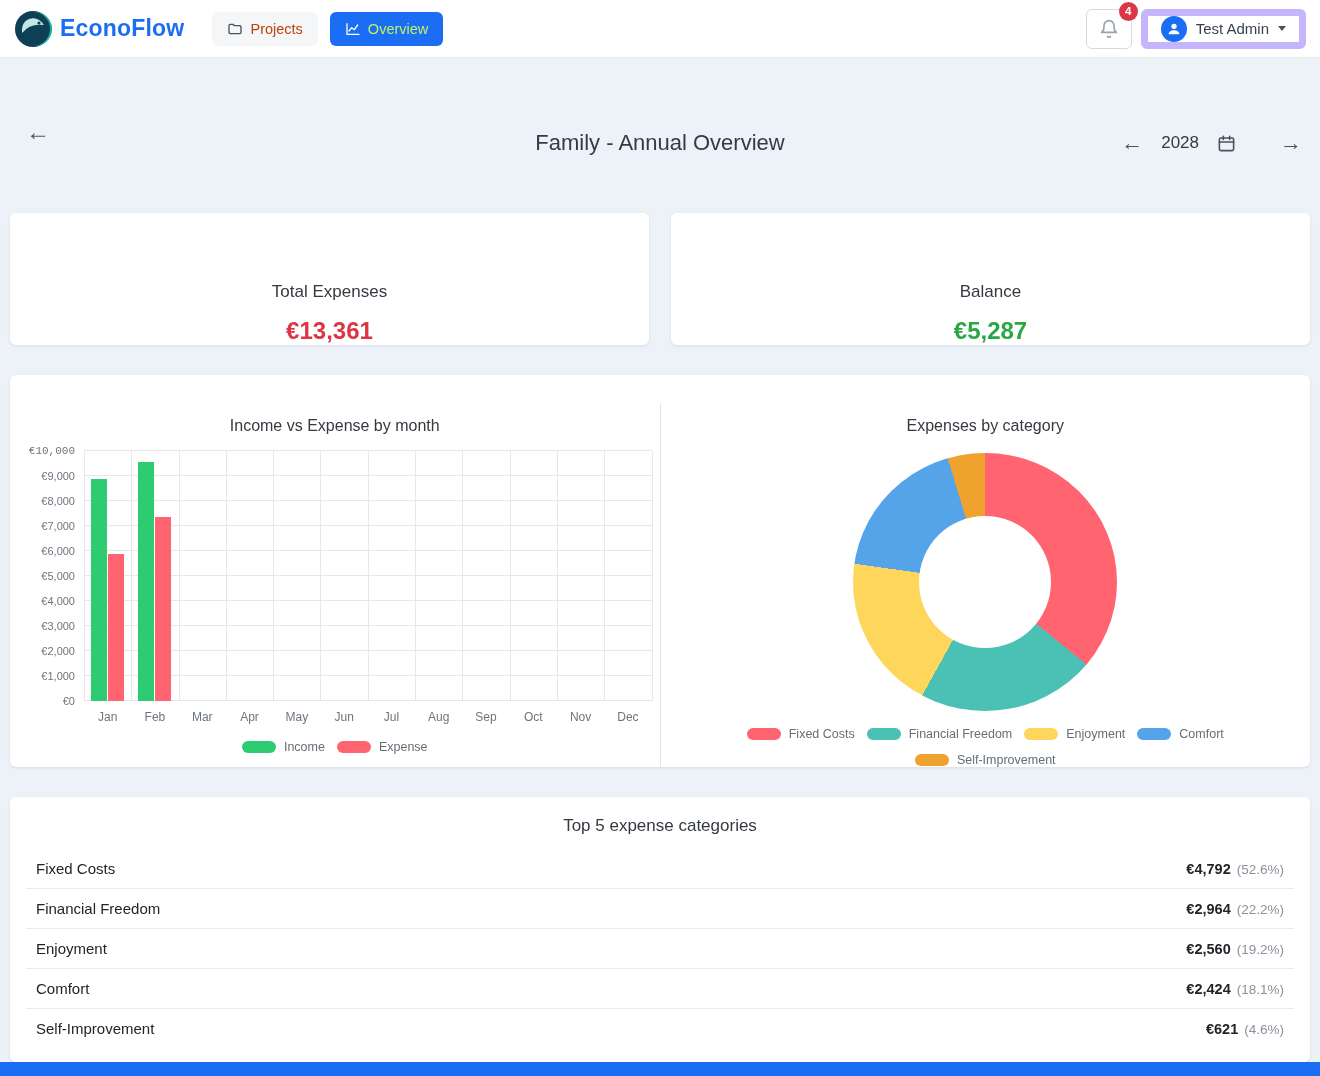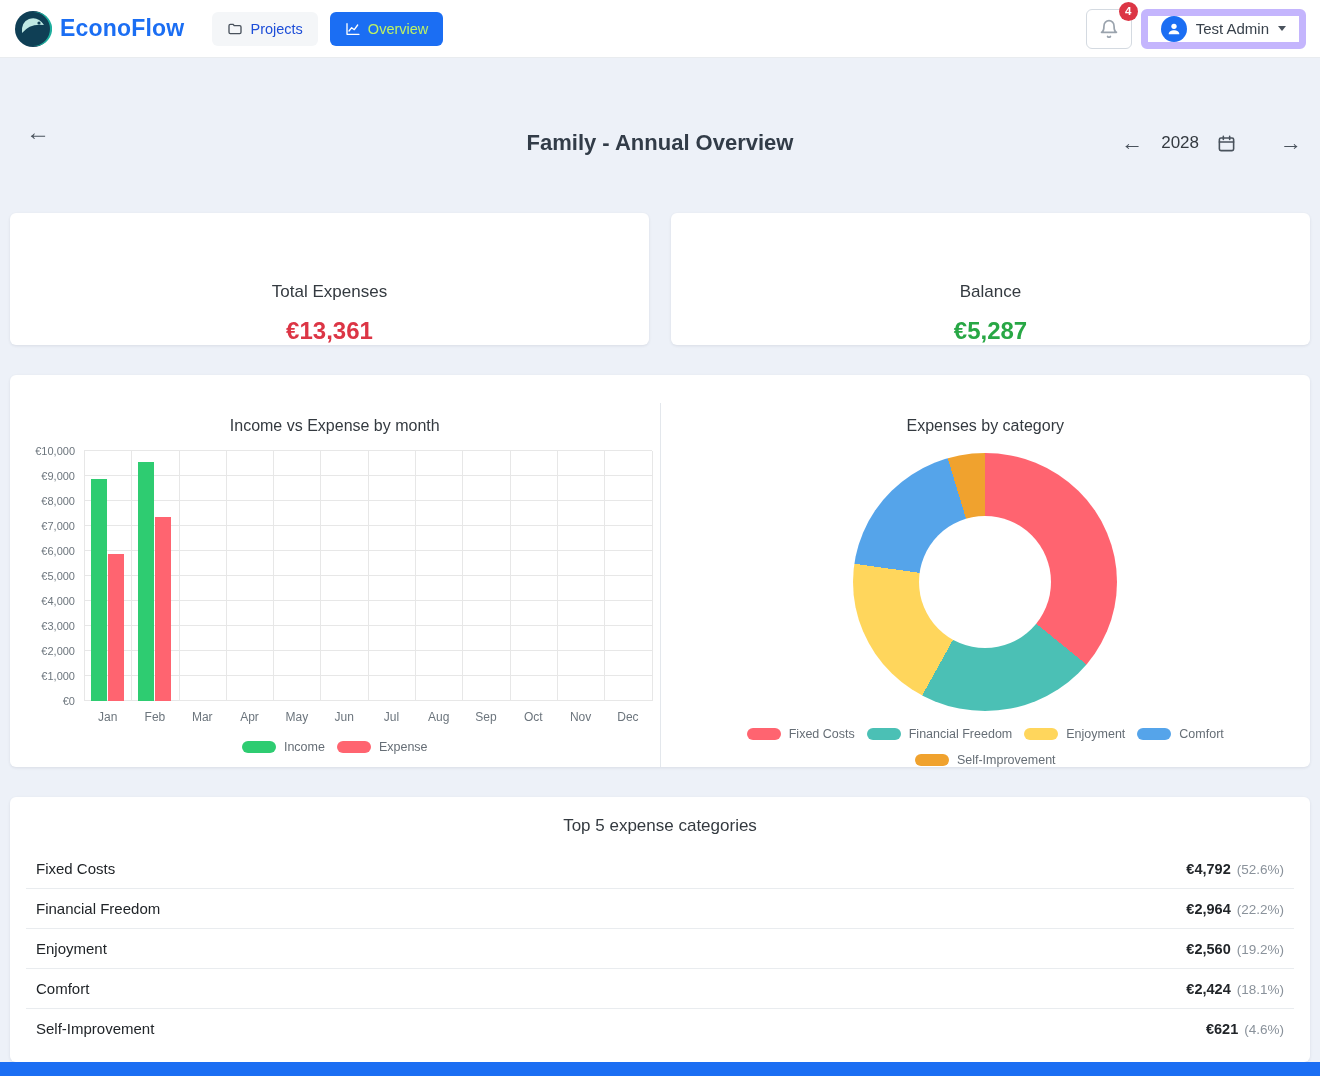--- a/index.html
+++ b/index.html
@@ -15,21 +15,21 @@
   
   .header {
     height:58px; background:#fff; border-bottom:1px solid #e9ecef;
     display:flex; align-items:center; padding:0 14px; flex:0 0 auto;
   }
   .brand { display:flex; align-items:center; gap:8px; margin-right:28px; cursor:pointer; }
   .brand-name { font-size:23px; font-weight:bold; color:#1b6ef3; letter-spacing:.2px; }
   .nav-btn {
     display:flex; align-items:center; gap:7px; border:none; cursor:pointer;
     font-family:inherit; font-size:14.5px; font-weight:500; border-radius:6px;
-    padding:9px 15px; margin-right:12px; background:#f4f6f8; color:#1d4ed8;
+    padding:9px 15px; margin-right:12px; background:#f4f6f8; color:#c2410c;
   }
   .nav-btn.active { background:#1b6ef3; color:#bef264; }
   .header-right { margin-left:auto; display:flex; align-items:center; gap:9px; }
   .bell-btn {
     position:relative; width:46px; height:40px; background:#fff;
     border:1px solid #d4dae1; border-radius:6px; cursor:pointer;
     display:flex; align-items:center; justify-content:center;
   }
   .badge {
     position:absolute; top:-8px; right:-7px; min-width:19px; height:19px;
@@ -46,21 +46,21 @@
   .user-name { font-size:15px; color:#39424c; }
   .caret { width:0; height:0; border-left:4.5px solid transparent;
     border-right:4.5px solid transparent; border-top:5px solid #4a535d; }
 
   
   .content { flex:1 1 auto; padding:0 10px; }
   .title-row { position:relative; margin-top:60px; height:50px;
     display:flex; align-items:center; justify-content:center; }
   .back-arrow { position:absolute; left:16px; top:2px; font-size:24px; color:#4a535d;
     background:none; border:none; cursor:pointer; line-height:1; font-family:inherit; }
-  .page-title { font-size:22px; font-weight:bold; color:#323c48; }
+  .page-title { font-size:22px; font-weight:normal; color:#323c48; }
   .year-nav { position:absolute; right:8px; display:flex; align-items:center; gap:18px; }
   .nav-arrow { background:none; border:none; cursor:pointer; font-size:22px;
     color:#4a535d; line-height:1; font-family:inherit; }
   .year-label { font-size:17px; color:#343a40; }
   .cal-btn { background:none; border:none; cursor:pointer; display:flex; align-items:center; }
   .spacer-r { margin-left:26px; }
 
   
   .cards-row { display:flex; gap:22px; margin-top:45px; }
   .card { background:#fff; border-radius:6px; box-shadow:0 1px 3px rgba(40,50,70,.10); }
@@ -212,21 +212,21 @@
             <div class="ytick" style="bottom: 0%;">€0</div>
             <div class="ytick" style="bottom: 10%;">€1,000</div>
             <div class="ytick" style="bottom: 20%;">€2,000</div>
             <div class="ytick" style="bottom: 30%;">€3,000</div>
             <div class="ytick" style="bottom: 40%;">€4,000</div>
             <div class="ytick" style="bottom: 50%;">€5,000</div>
             <div class="ytick" style="bottom: 60%;">€6,000</div>
             <div class="ytick" style="bottom: 70%;">€7,000</div>
             <div class="ytick" style="bottom: 80%;">€8,000</div>
             <div class="ytick" style="bottom: 90%;">€9,000</div>
-            <div class="ytick" style="bottom: 100%;">€10,000</div>
+            <div class="ytick" style="bottom: 100%; font-family: Liberation Mono, monospace;">€10,000</div>
           </div>
         <div class="bar-main">
           <div class="bar-plot">
               <div class="gridline-h" style="bottom: 0%;"></div>
               <div class="gridline-h" style="bottom: 10%;"></div>
               <div class="gridline-h" style="bottom: 20%;"></div>
               <div class="gridline-h" style="bottom: 30%;"></div>
               <div class="gridline-h" style="bottom: 40%;"></div>
               <div class="gridline-h" style="bottom: 50%;"></div>
               <div class="gridline-h" style="bottom: 60%;"></div>

